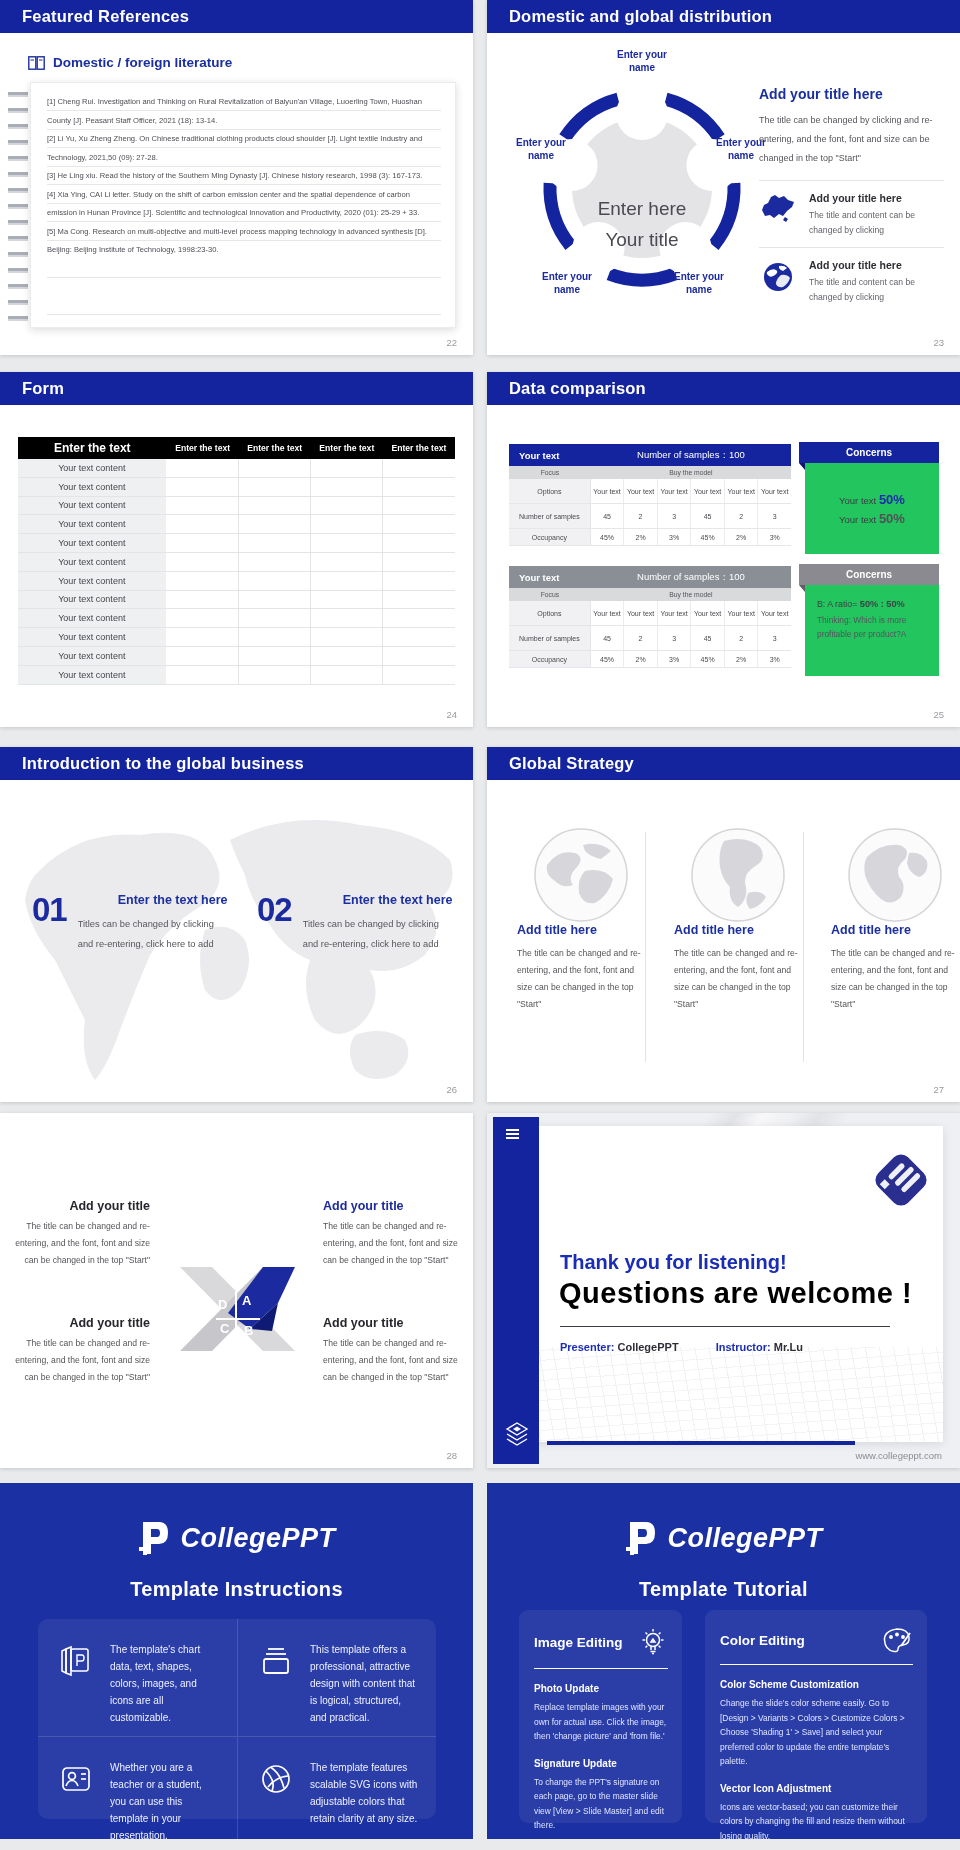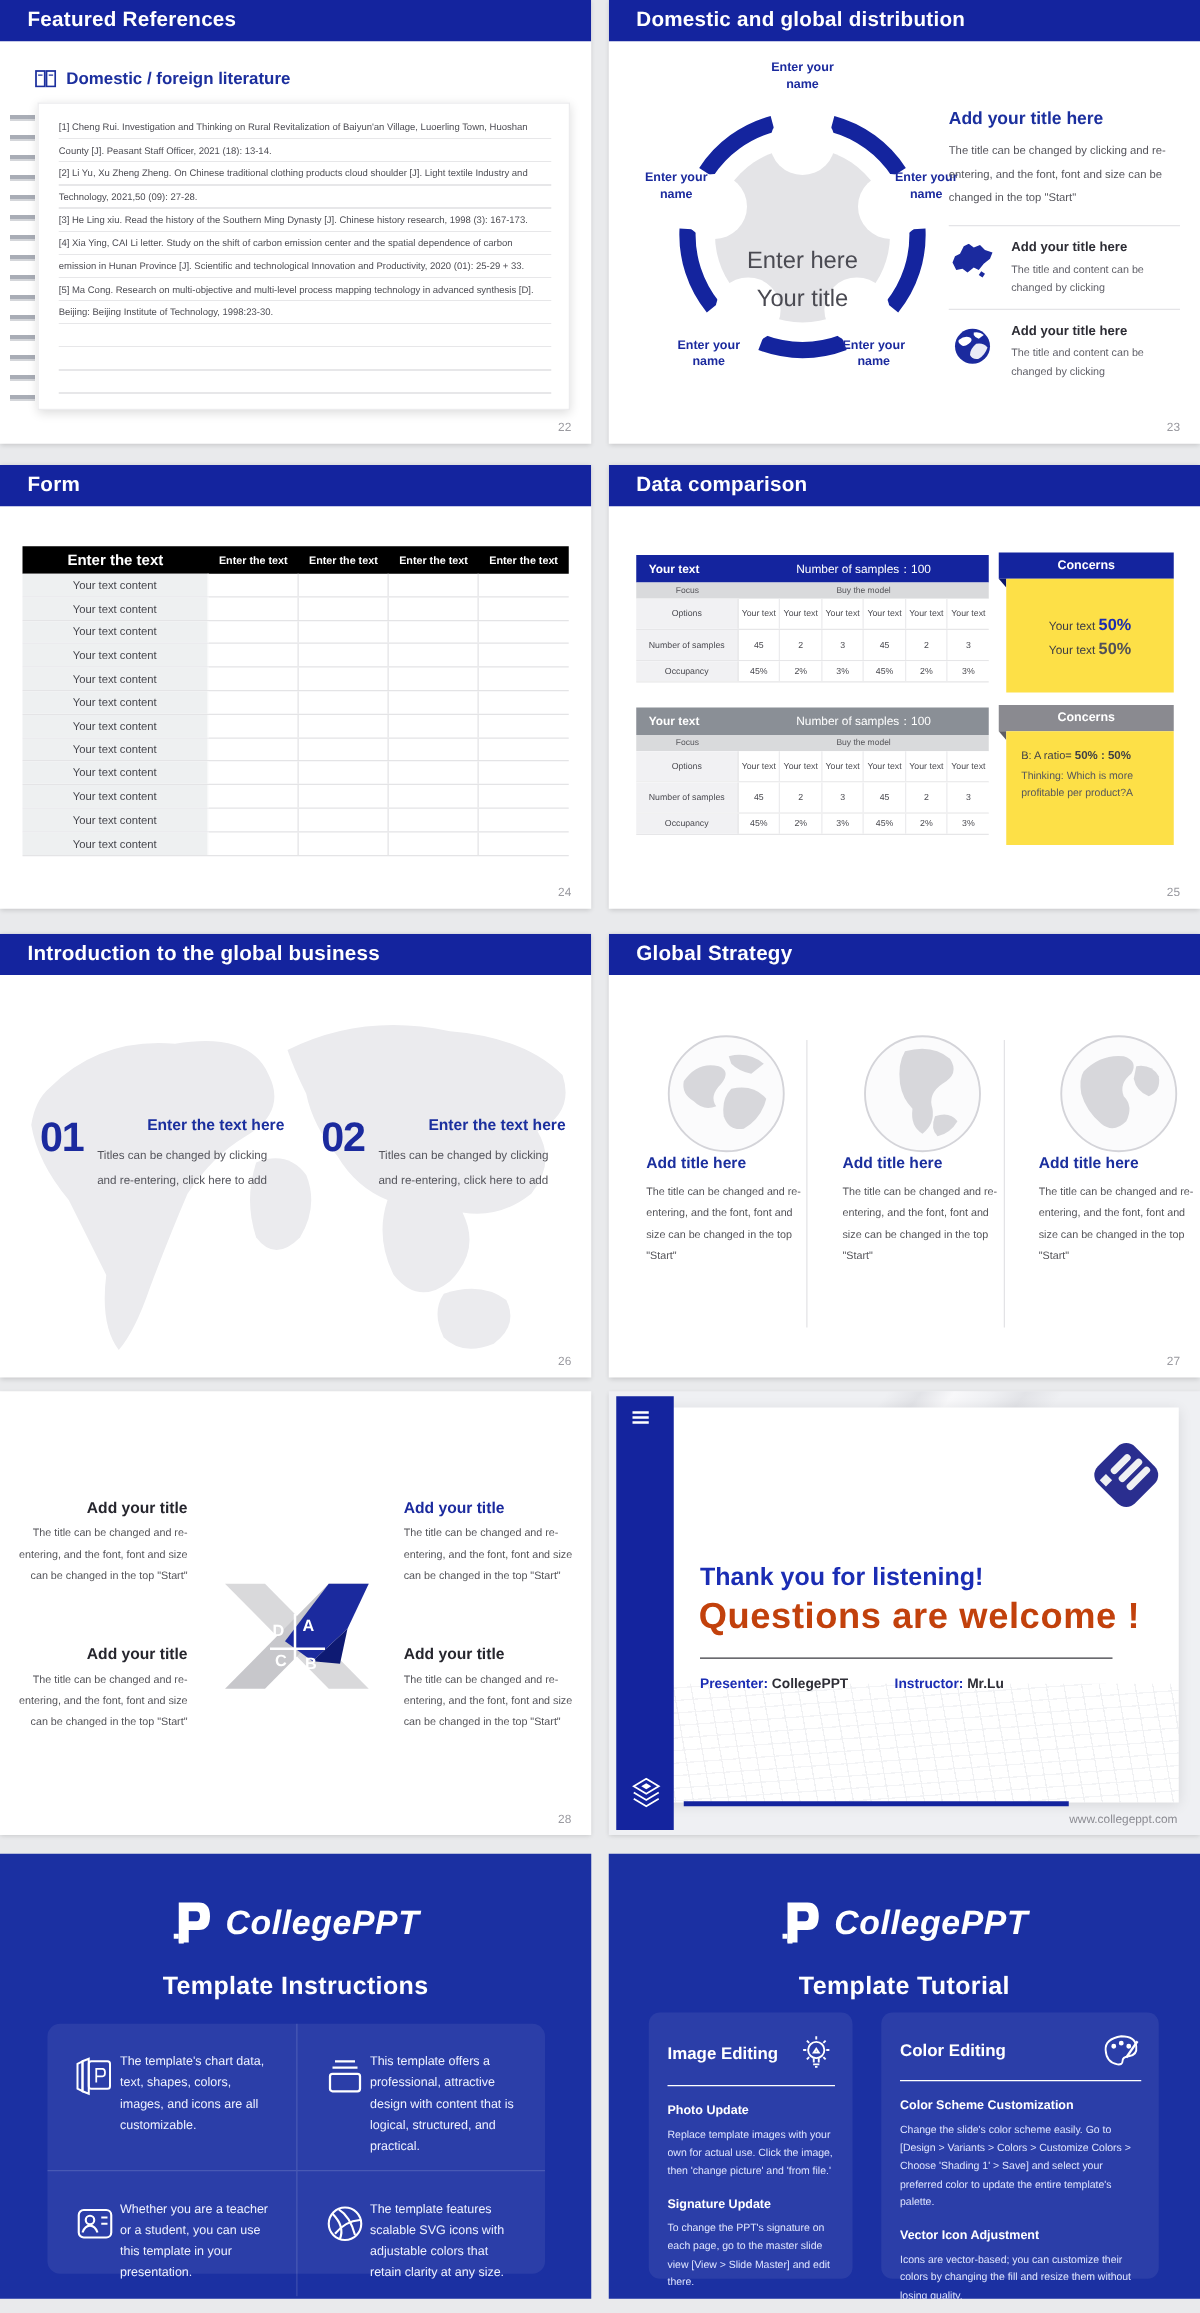--- a/index.html
+++ b/index.html
@@ -74,21 +74,21 @@
   .ct-row.r-occ .ct-lab, .ct-row.r-occ .ct-cell { height:16px; }
 
   .concern { position:absolute; left:318px; width:134px; height:112px; }
   .cc1 { top:70px; } .cc2 { top:192px; }
   .concern-head { position:absolute; left:-6px; right:0; top:0; height:21px; color:#fff; font-weight:bold;
                   font-size:10px; display:flex; align-items:center; justify-content:center; }
   .cc1 .concern-head { background:#14249e; } .cc2 .concern-head { background:#8a8a90; }
   .concern-fold { position:absolute; left:-6px; top:21px; width:0; height:0;
                   border-top:7px solid #0d1769; border-left:6px solid transparent; }
   .cc2 .concern-fold { border-top-color:#5e5e64; }
-  .concern-body { position:absolute; left:0; right:0; top:21px; bottom:0; background:#fde047; }
+  .concern-body { position:absolute; left:0; right:0; top:21px; bottom:0; background:#22c55e; }
   .cc1 .concern-body { display:flex; flex-direction:column; align-items:center; justify-content:center; gap:4px; }
   .cline { font-size:9.5px; color:#3c3c44; }
   .cval { font-size:13px; font-weight:bold; }
   .cval-blue { color:#1b2bb0; } .cval-gray { color:#515158; }
   .cc2 .concern-body { padding:14px 10px 0 12px; }
   .cc2-l1 { font-size:8.8px; color:#3f3f46; }
   .cc2-l1 b { font-size:9.2px; }
   .cc2-l2 { margin-top:4px; font-size:8.4px; color:#55555c; line-height:14px; }
 
   
@@ -129,39 +129,39 @@
   .ty-burger { position:absolute; left:13px; top:12px; width:13px; }
   .ty-burger div { height:1.6px; background:#fff; margin-bottom:2.6px; }
   .ty-stack { position:absolute; left:12px; bottom:16px; }
   .ty-card { position:absolute; left:40px; top:13px; right:17px; bottom:26px; background:#fff;
              box-shadow:0 2px 10px rgba(0,0,0,.10); }
   .ty-mesh { position:absolute; left:0; right:0; bottom:0; height:95px; opacity:.5;
              background:repeating-linear-gradient(80deg, transparent 0 13px, #e3e4e8 13px 14px),
                         repeating-linear-gradient(-4deg, transparent 0 9px, #e9eaee 9px 10px); }
   .ty-logo { position:absolute; right:28px; top:36px; }
   .ty-title1 { position:absolute; left:73px; top:138px; font-size:20px; font-weight:bold; color:#1b2db4; }
-  .ty-title2 { position:absolute; left:72px; top:164px; font-size:29px; font-weight:bold; color:#c2410c; letter-spacing:.5px; }
+  .ty-title2 { position:absolute; left:72px; top:164px; font-size:29px; font-weight:bold; color:#000000; letter-spacing:.5px; }
   .ty-rule { position:absolute; left:73px; width:330px; top:213px; border-top:1.6px solid #3a3a40; }
   .ty-pres { position:absolute; left:73px; top:228px; font-size:11px; color:#2e2e36; font-weight:bold; }
   .ty-pres .lbl { color:#1b2db4; }
   .ty-pres .sp { display:inline-block; width:34px; }
   .ty-bluestrip { position:absolute; left:60px; right:105px; bottom:23px; height:4px; background:#14249e; }
   .ty-site { position:absolute; right:18px; bottom:7px; font-size:9.5px; color:#8b8b92; }
 
   
   .promo { background:#1b30a2; box-shadow:none; }
   .promo-logo-row { position:absolute; top:38px; left:0; right:0; display:flex; justify-content:center;
                     align-items:center; gap:11px; }
   .promo-brand { color:#fff; font-size:27px; font-weight:bold; letter-spacing:.5px; font-style:italic; }
   .promo-title { position:absolute; top:95px; left:0; right:0; text-align:center; color:#fff;
                  font-size:20px; font-weight:bold; letter-spacing:.3px; }
   .instr-panel { position:absolute; left:38px; right:37px; top:136px; bottom:20px;
                  background:rgba(255,255,255,.07); border-radius:10px; display:grid;
                  grid-template-columns:1fr 1fr; grid-template-rows:1fr 1fr; }
-  .instr-cell { padding:22px 18px 10px 20px; display:flex; }
+  .instr-cell { padding:22px 18px 10px 20px; display:flex; gap:14px; }
   .instr-cell.bt { border-top:1px solid rgba(255,255,255,.14); }
   .instr-cell.bl { border-left:1px solid rgba(255,255,255,.14); }
   .instr-ico { flex:0 0 38px; padding-top:2px; }
   .instr-text { color:#eef1ff; font-size:10px; line-height:17px; }
 
   .tut-panel { position:absolute; top:127px; bottom:16px; background:rgba(255,255,255,.07); border-radius:9px;
                padding:16px 14px 0 15px; }
   .tp1 { left:32px; width:163px; } .tp2 { left:218px; width:222px; }
   .tut-head { display:flex; justify-content:space-between; align-items:center; }
   .tut-head-title { color:#fff; font-size:13.5px; font-weight:bold; }

